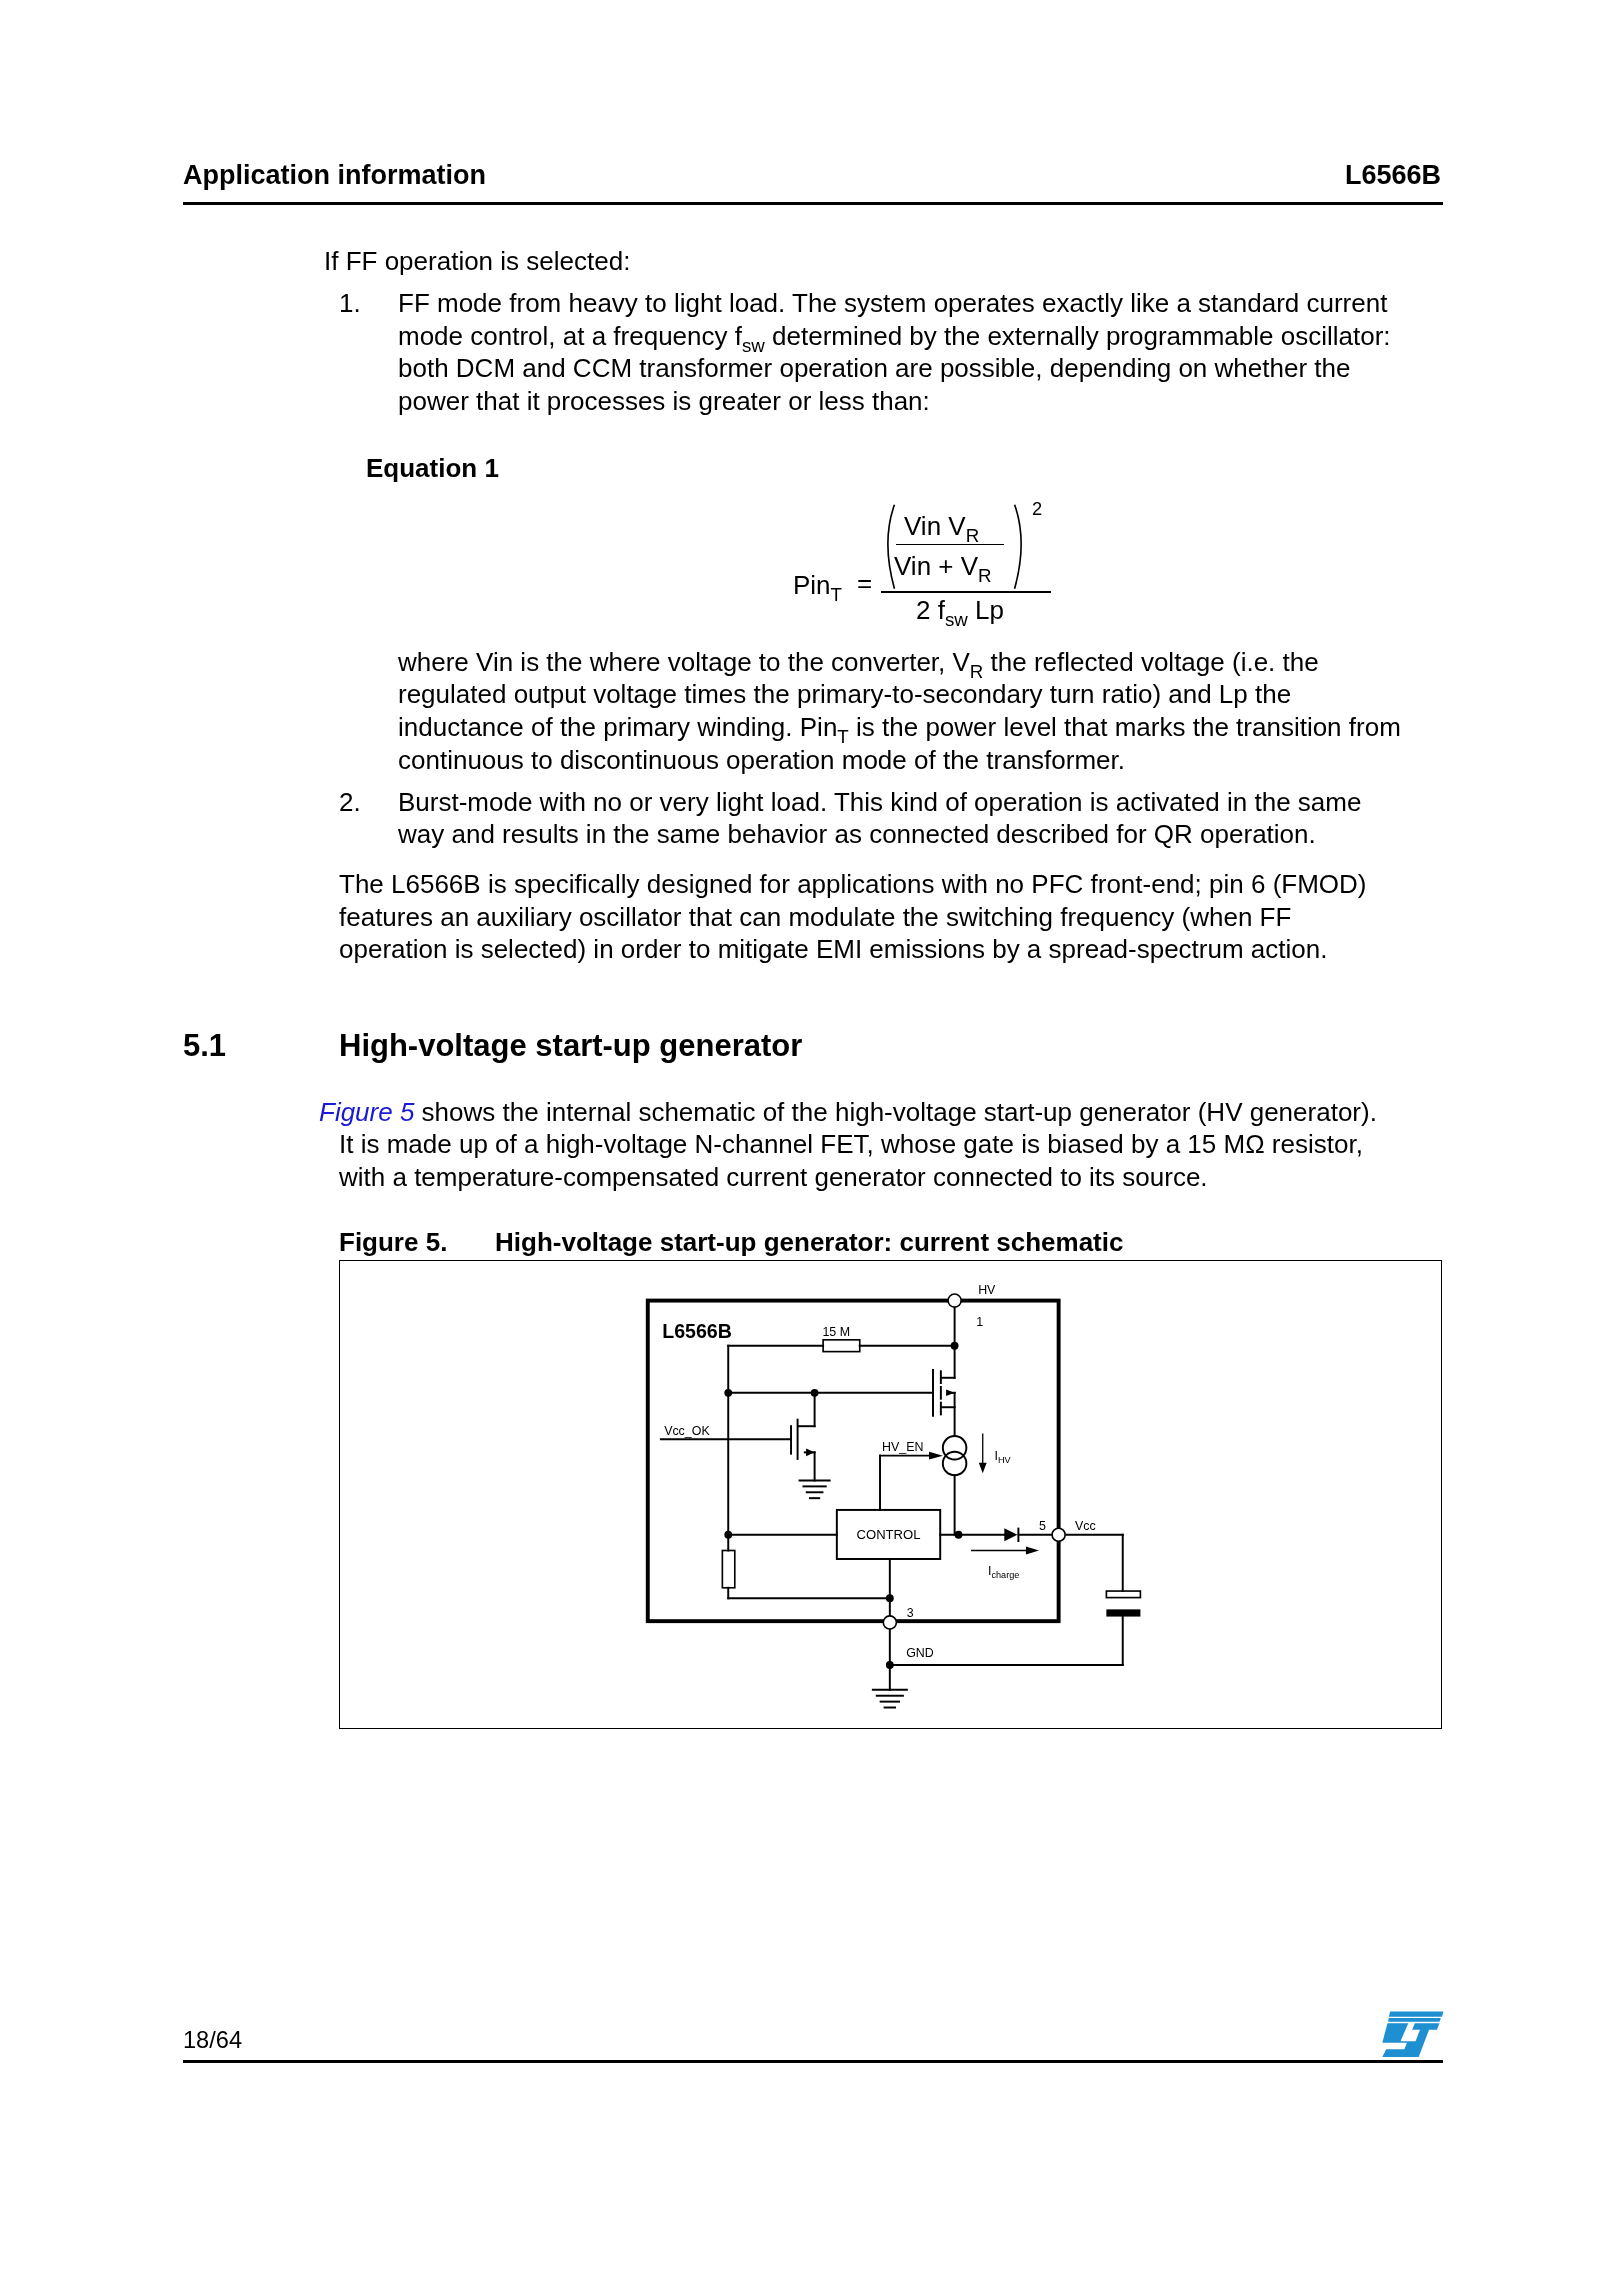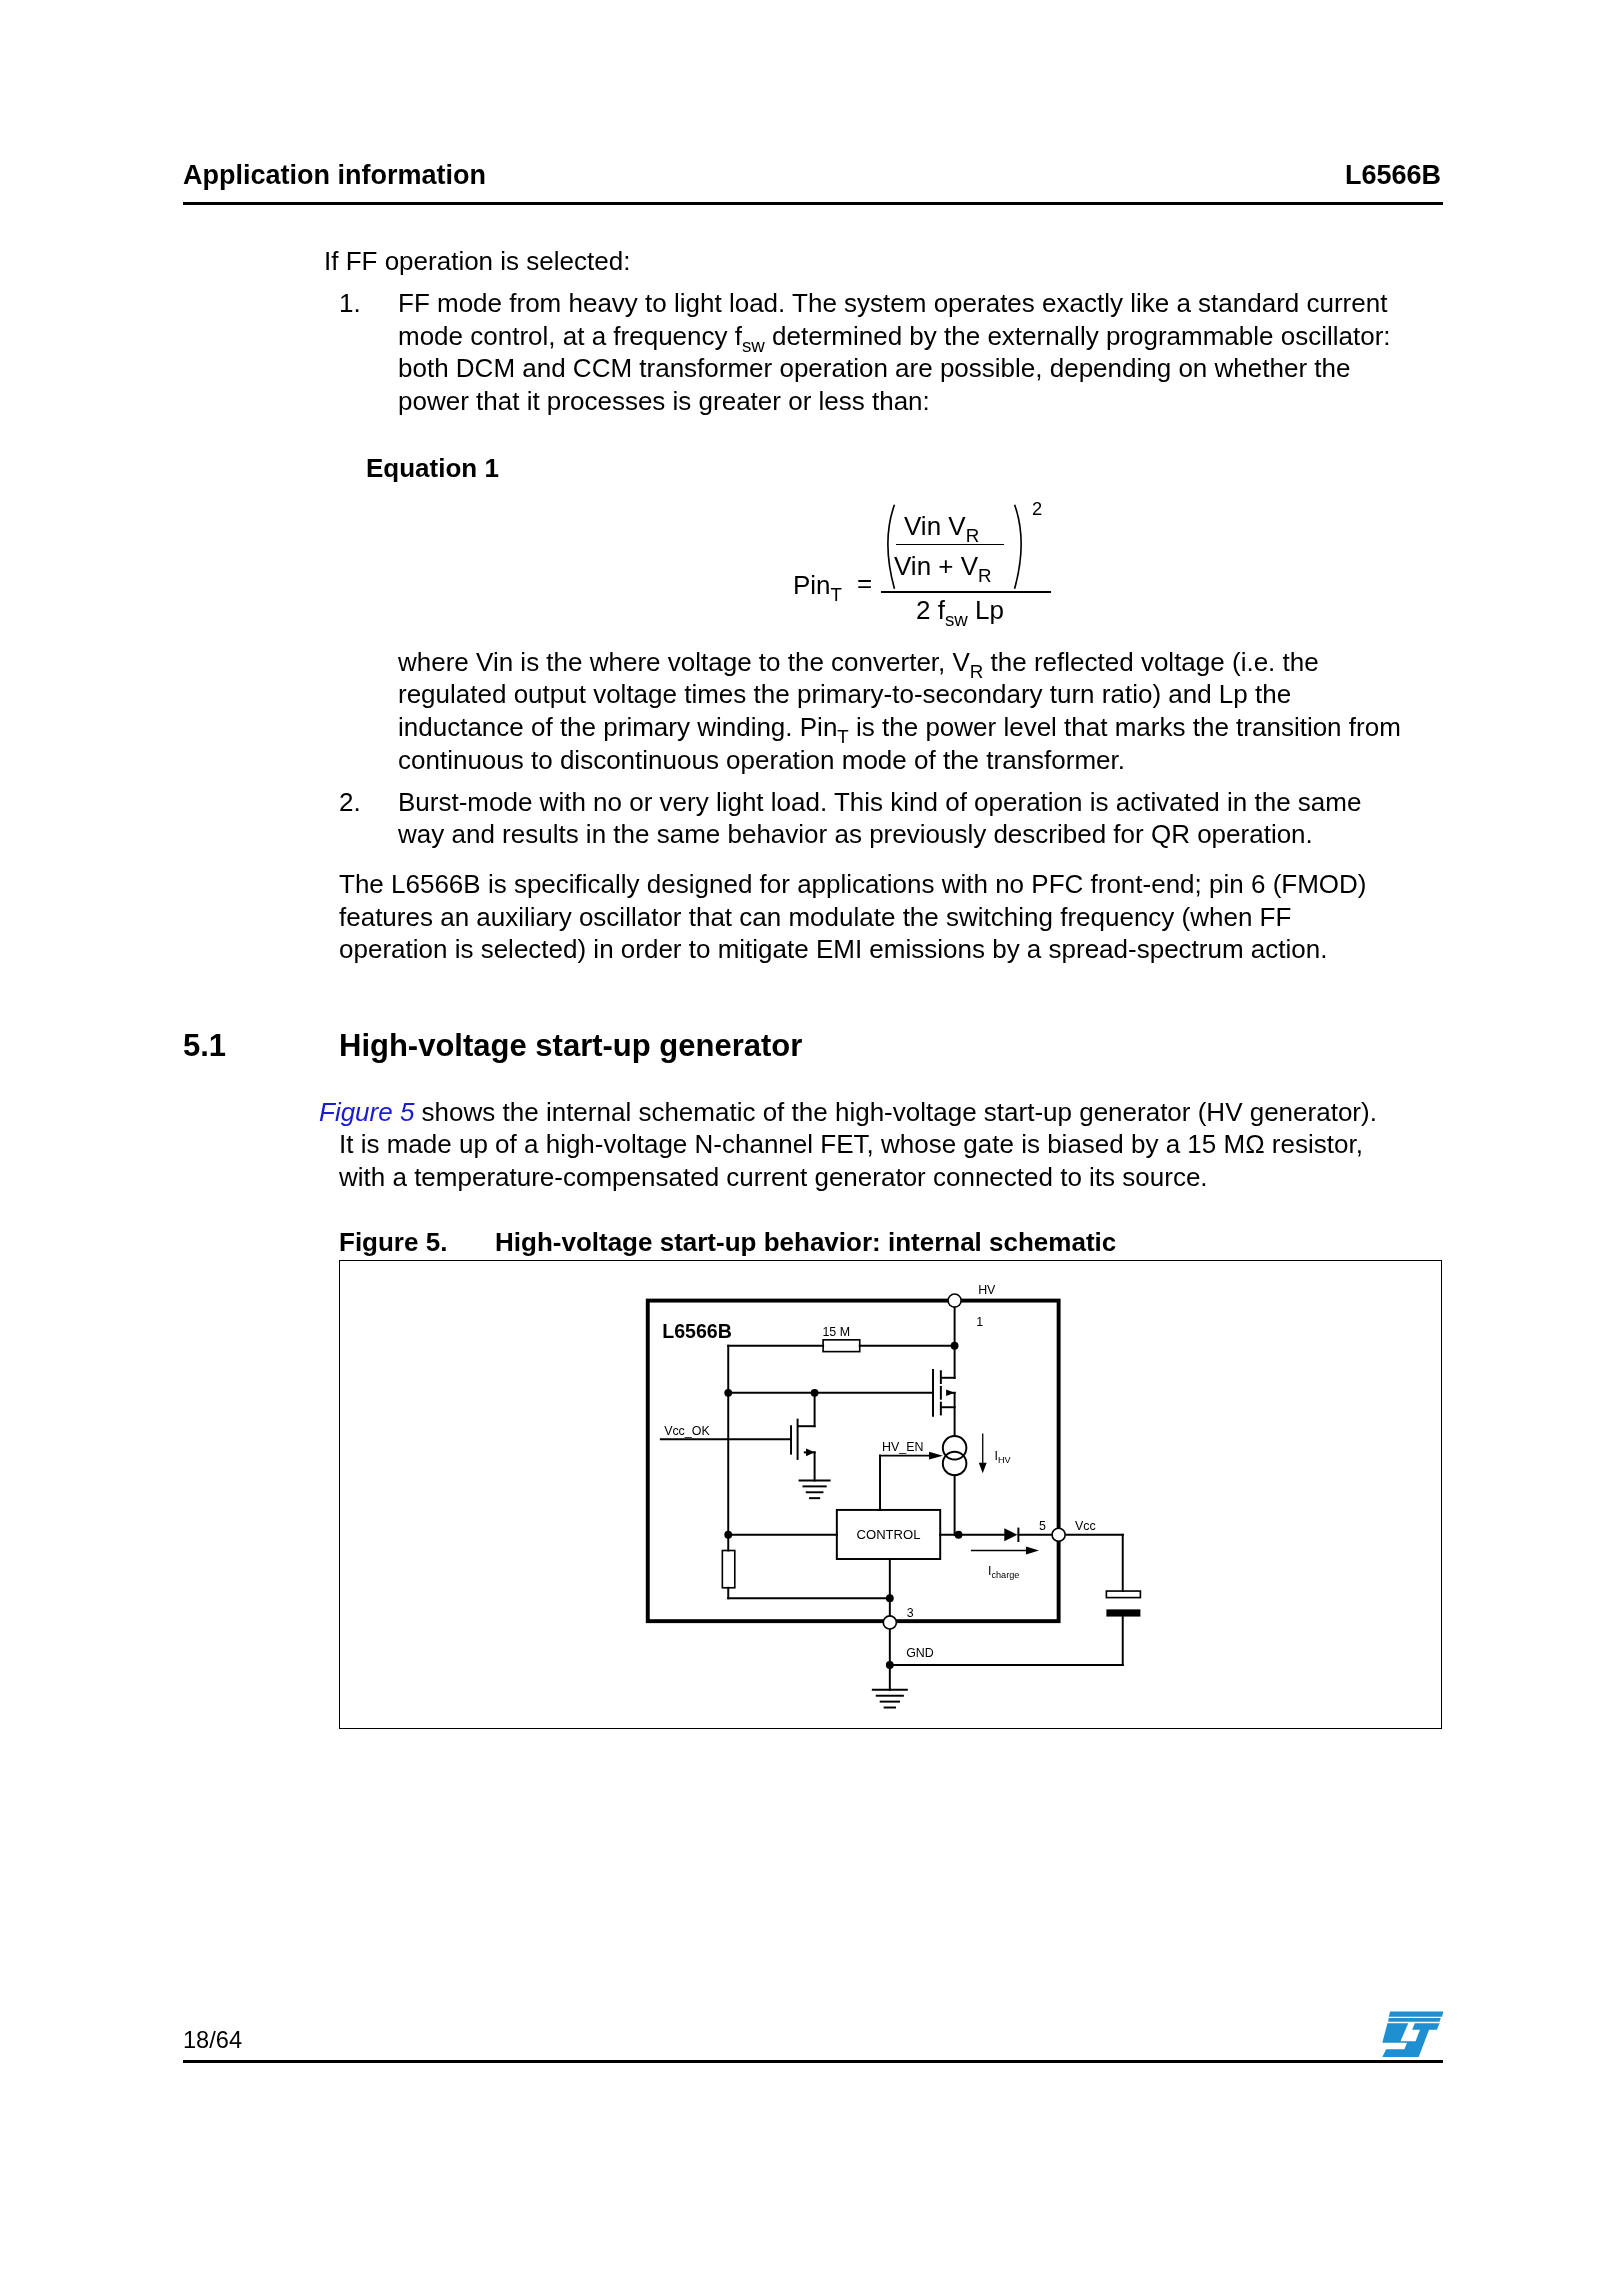--- a/index.html
+++ b/index.html
@@ -48,35 +48,35 @@
   <div class="abs eq" style="left:131px; top:98px;"><span>2 f</span><sub>sw</sub><span> Lp</span></div>
 </div>
 
 <div class="line" style="left:398px; top:647px;"><span>where Vin is the where voltage to the converter, V</span><sub>R</sub><span> the reflected voltage (i.e. the</span></div>
 <div class="line" style="left:398px; top:679px;text-align:center;">regulated output voltage times the primary-to-secondary turn ratio) and Lp the</div>
 <div class="line" style="left:398px; top:712px;"><span>inductance of the primary winding. Pin</span><sub>T</sub><span> is the power level that marks the transition from</span></div>
 <div class="line" style="left:398px; top:745px;">continuous to discontinuous operation mode of the transformer.</div>
 
 <div class="line" style="left:339px; top:787px;">2.</div>
 <div class="line" style="left:398px; top:787px;">Burst-mode with no or very light load. This kind of operation is activated in the same</div>
-<div class="line" style="left:398px; top:819px;">way and results in the same behavior as previously described for QR operation.</div>
+<div class="line" style="left:398px; top:819px;">way and results in the same behavior as connected described for QR operation.</div>
 
 <div class="line" style="left:339px; top:869px;">The L6566B is specifically designed for applications with no PFC front-end; pin 6 (FMOD)</div>
 <div class="line" style="left:339px; top:902px;">features an auxiliary oscillator that can modulate the switching frequency (when FF</div>
 <div class="line" style="left:339px; top:934px;">operation is selected) in order to mitigate EMI emissions by a spread-spectrum action.</div>
 
 <div class="abs h2" style="left:183px; top:1028px;">5.1</div>
 <div class="abs h2" style="left:339px; top:1028px;">High-voltage start-up generator</div>
 
 <div class="line" style="left:319px; top:1097px;"><span class="link">Figure 5</span><span> shows the internal schematic of the high-voltage start-up generator (HV generator).</span></div>
 <div class="line" style="left:339px; top:1129px;">It is made up of a high-voltage N-channel FET, whose gate is biased by a 15 MΩ resistor,</div>
 <div class="line" style="left:339px; top:1162px;">with a temperature-compensated current generator connected to its source.</div>
 
 <div class="line bold" style="left:339px; top:1227px;">Figure 5.</div>
-<div class="line bold" style="left:495px; top:1227px;">High-voltage start-up behavior: internal schematic</div>
+<div class="line bold" style="left:495px; top:1227px;">High-voltage start-up generator: current schematic</div>
 
 <div class="abs" style="left:339px; top:1260px; width:1103px; height:469px; border:1.3px solid #000; box-sizing:border-box;"></div>
 
 <svg class="abs" style="left:0; top:0;" width="1622" height="2295" viewBox="0 0 2479 3508">
   <g stroke="#000" stroke-width="3" fill="none" stroke-linecap="square">
 
     <rect x="990" y="1988" width="628" height="490" stroke-width="6"></rect>
 
     <line x1="1459" y1="1995" x2="1459" y2="2106"></line>
     <line x1="1459" y1="2106" x2="1440" y2="2106"></line>

